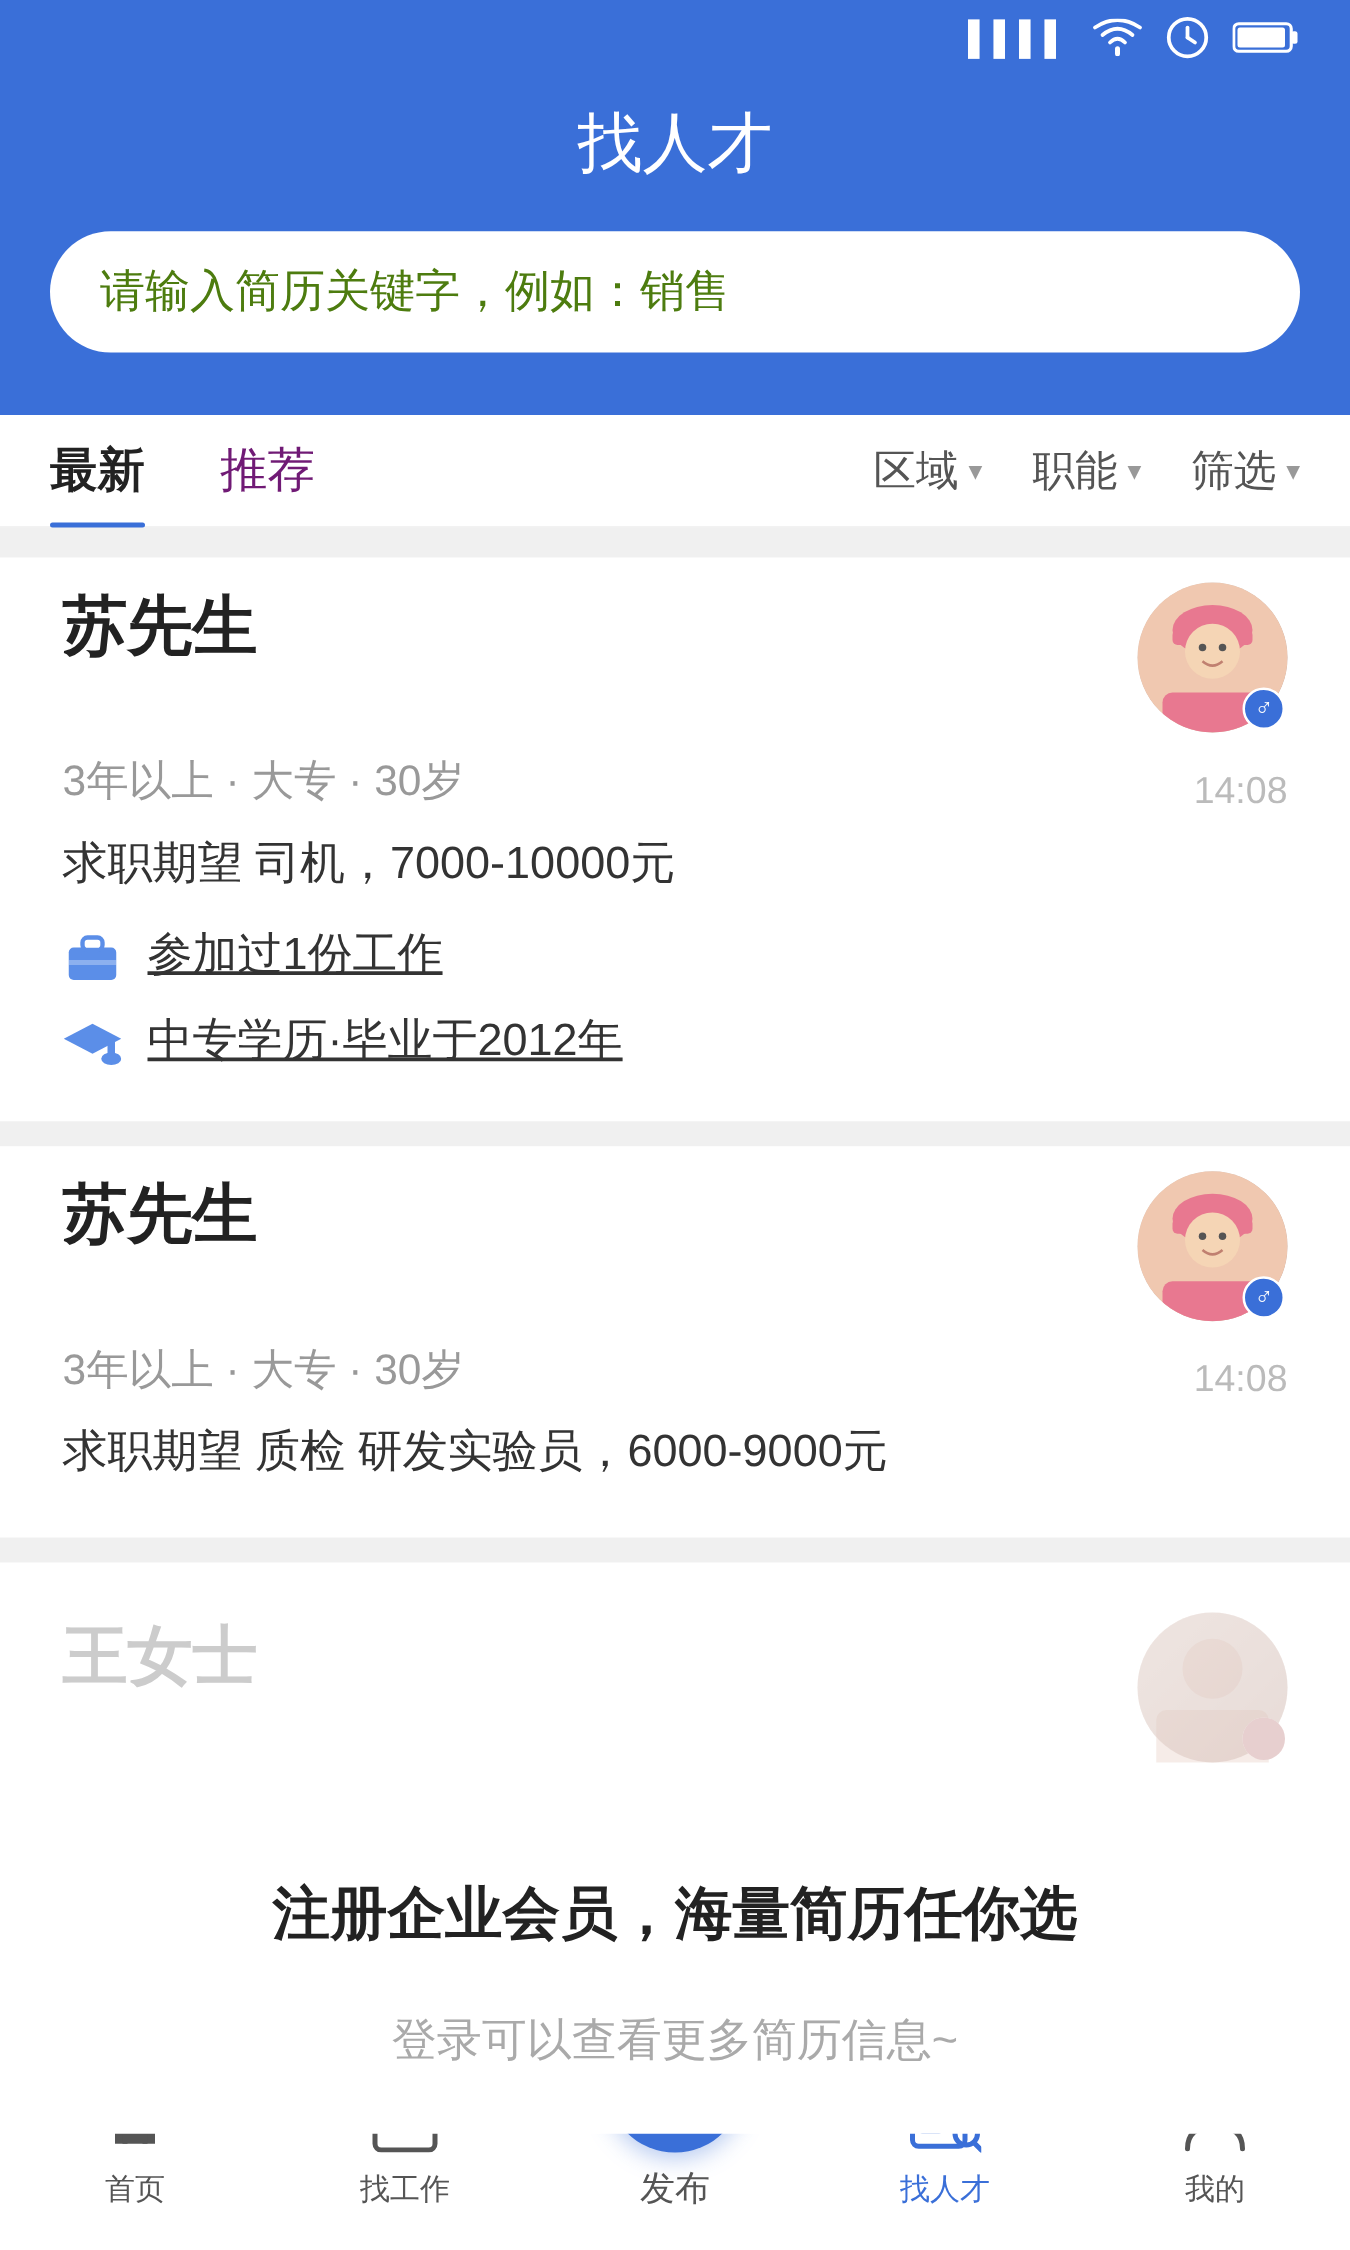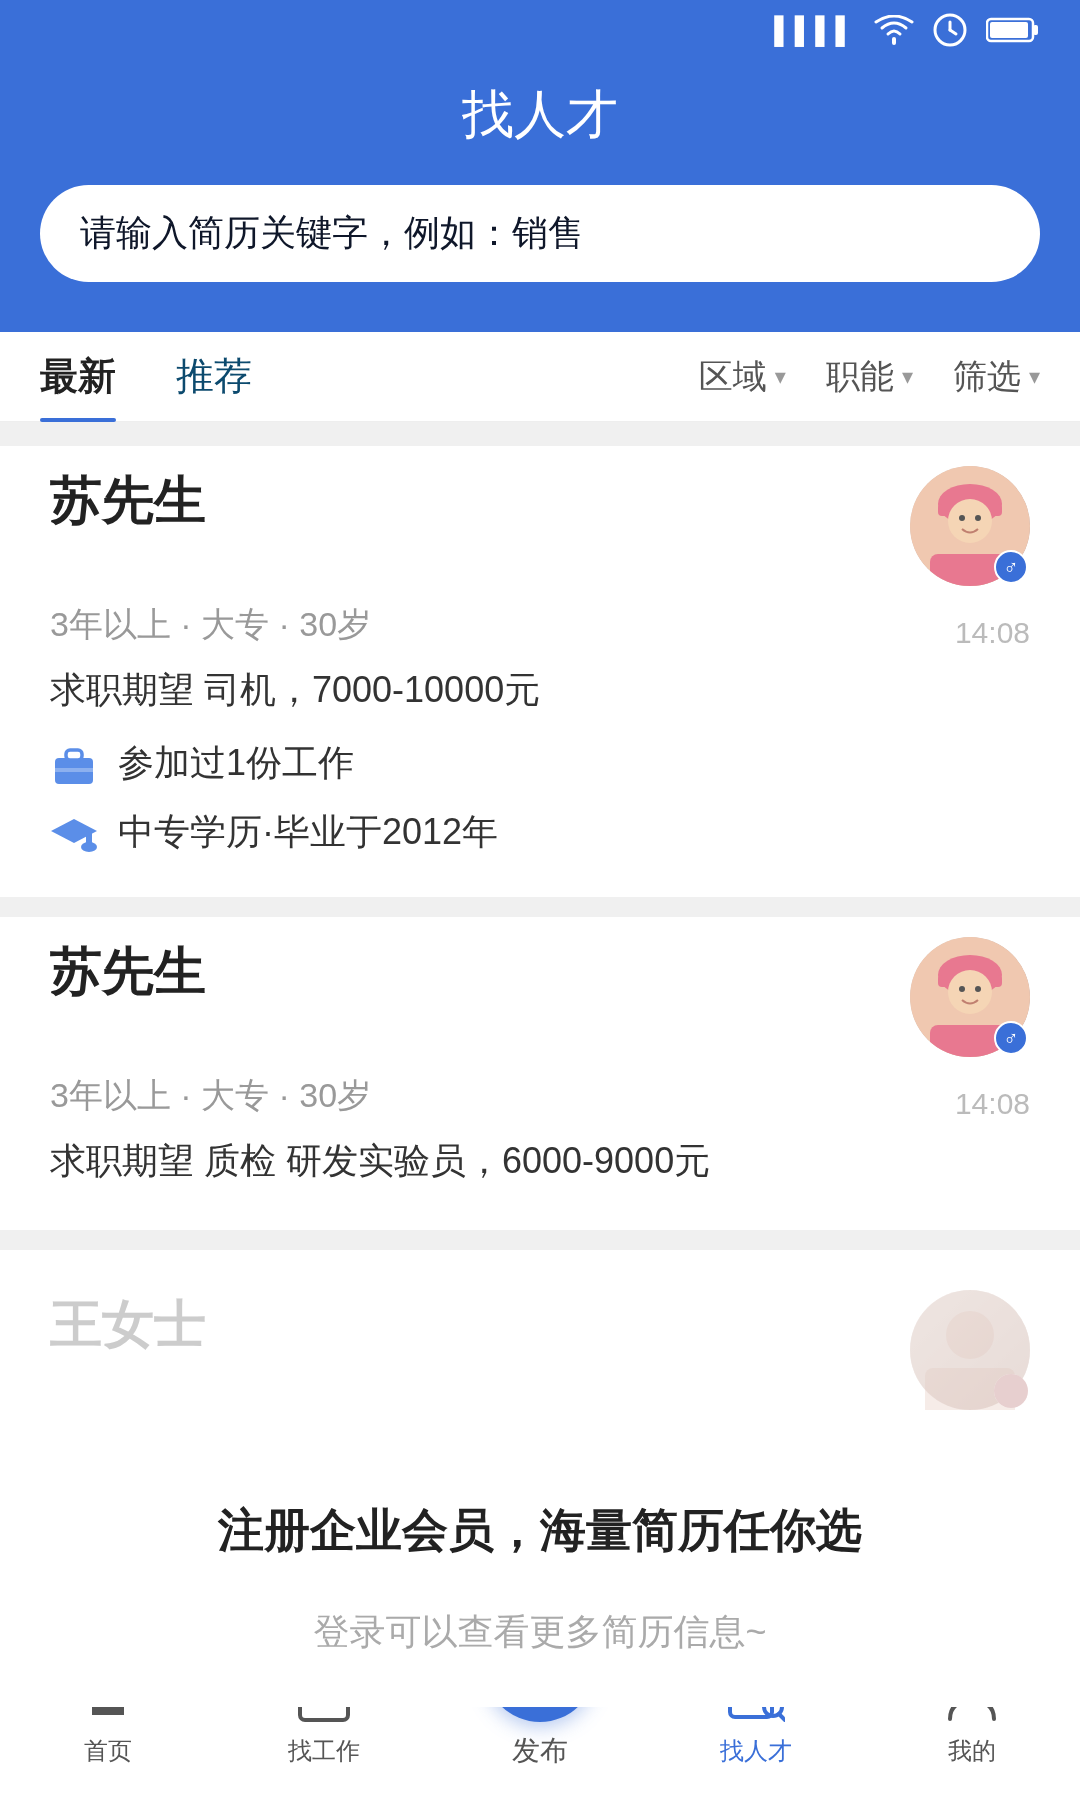--- a/index.html
+++ b/index.html
@@ -43,36 +43,36 @@
     }
     .search-bar {
       background: white;
       border-radius: 60px;
       padding: 24px 40px;
       width: 100%;
       display: flex;
       align-items: center;
     }
     .search-placeholder {
-      color: #0f172a;
+      color: #4d7c0f;
       font-size: 36px;
     }
 
     
     .filter-tabs {
       background: white;
       display: flex;
       align-items: center;
       padding: 0 40px;
       height: 90px;
       border-bottom: 1px solid #eee;
     }
     .tab-item {
       font-size: 38px;
-      color: #0c4a6e;
+      color: #701a75;
       margin-right: 60px;
       height: 90px;
       display: flex;
       align-items: center;
       cursor: pointer;
       position: relative;
     }
     .tab-item.active {
       color: #222;
       font-weight: bold;
@@ -187,20 +187,21 @@
     .detail-icon {
       width: 48px;
       height: 48px;
       display: flex;
       align-items: center;
       justify-content: center;
     }
     .detail-text {
       font-size: 36px;
       color: #333;
+      text-decoration: underline;
     }
 
     
     .login-prompt {
       background: white;
       padding: 60px 40px 50px;
       text-align: center;
       position: relative;
       z-index: 10;
     }

